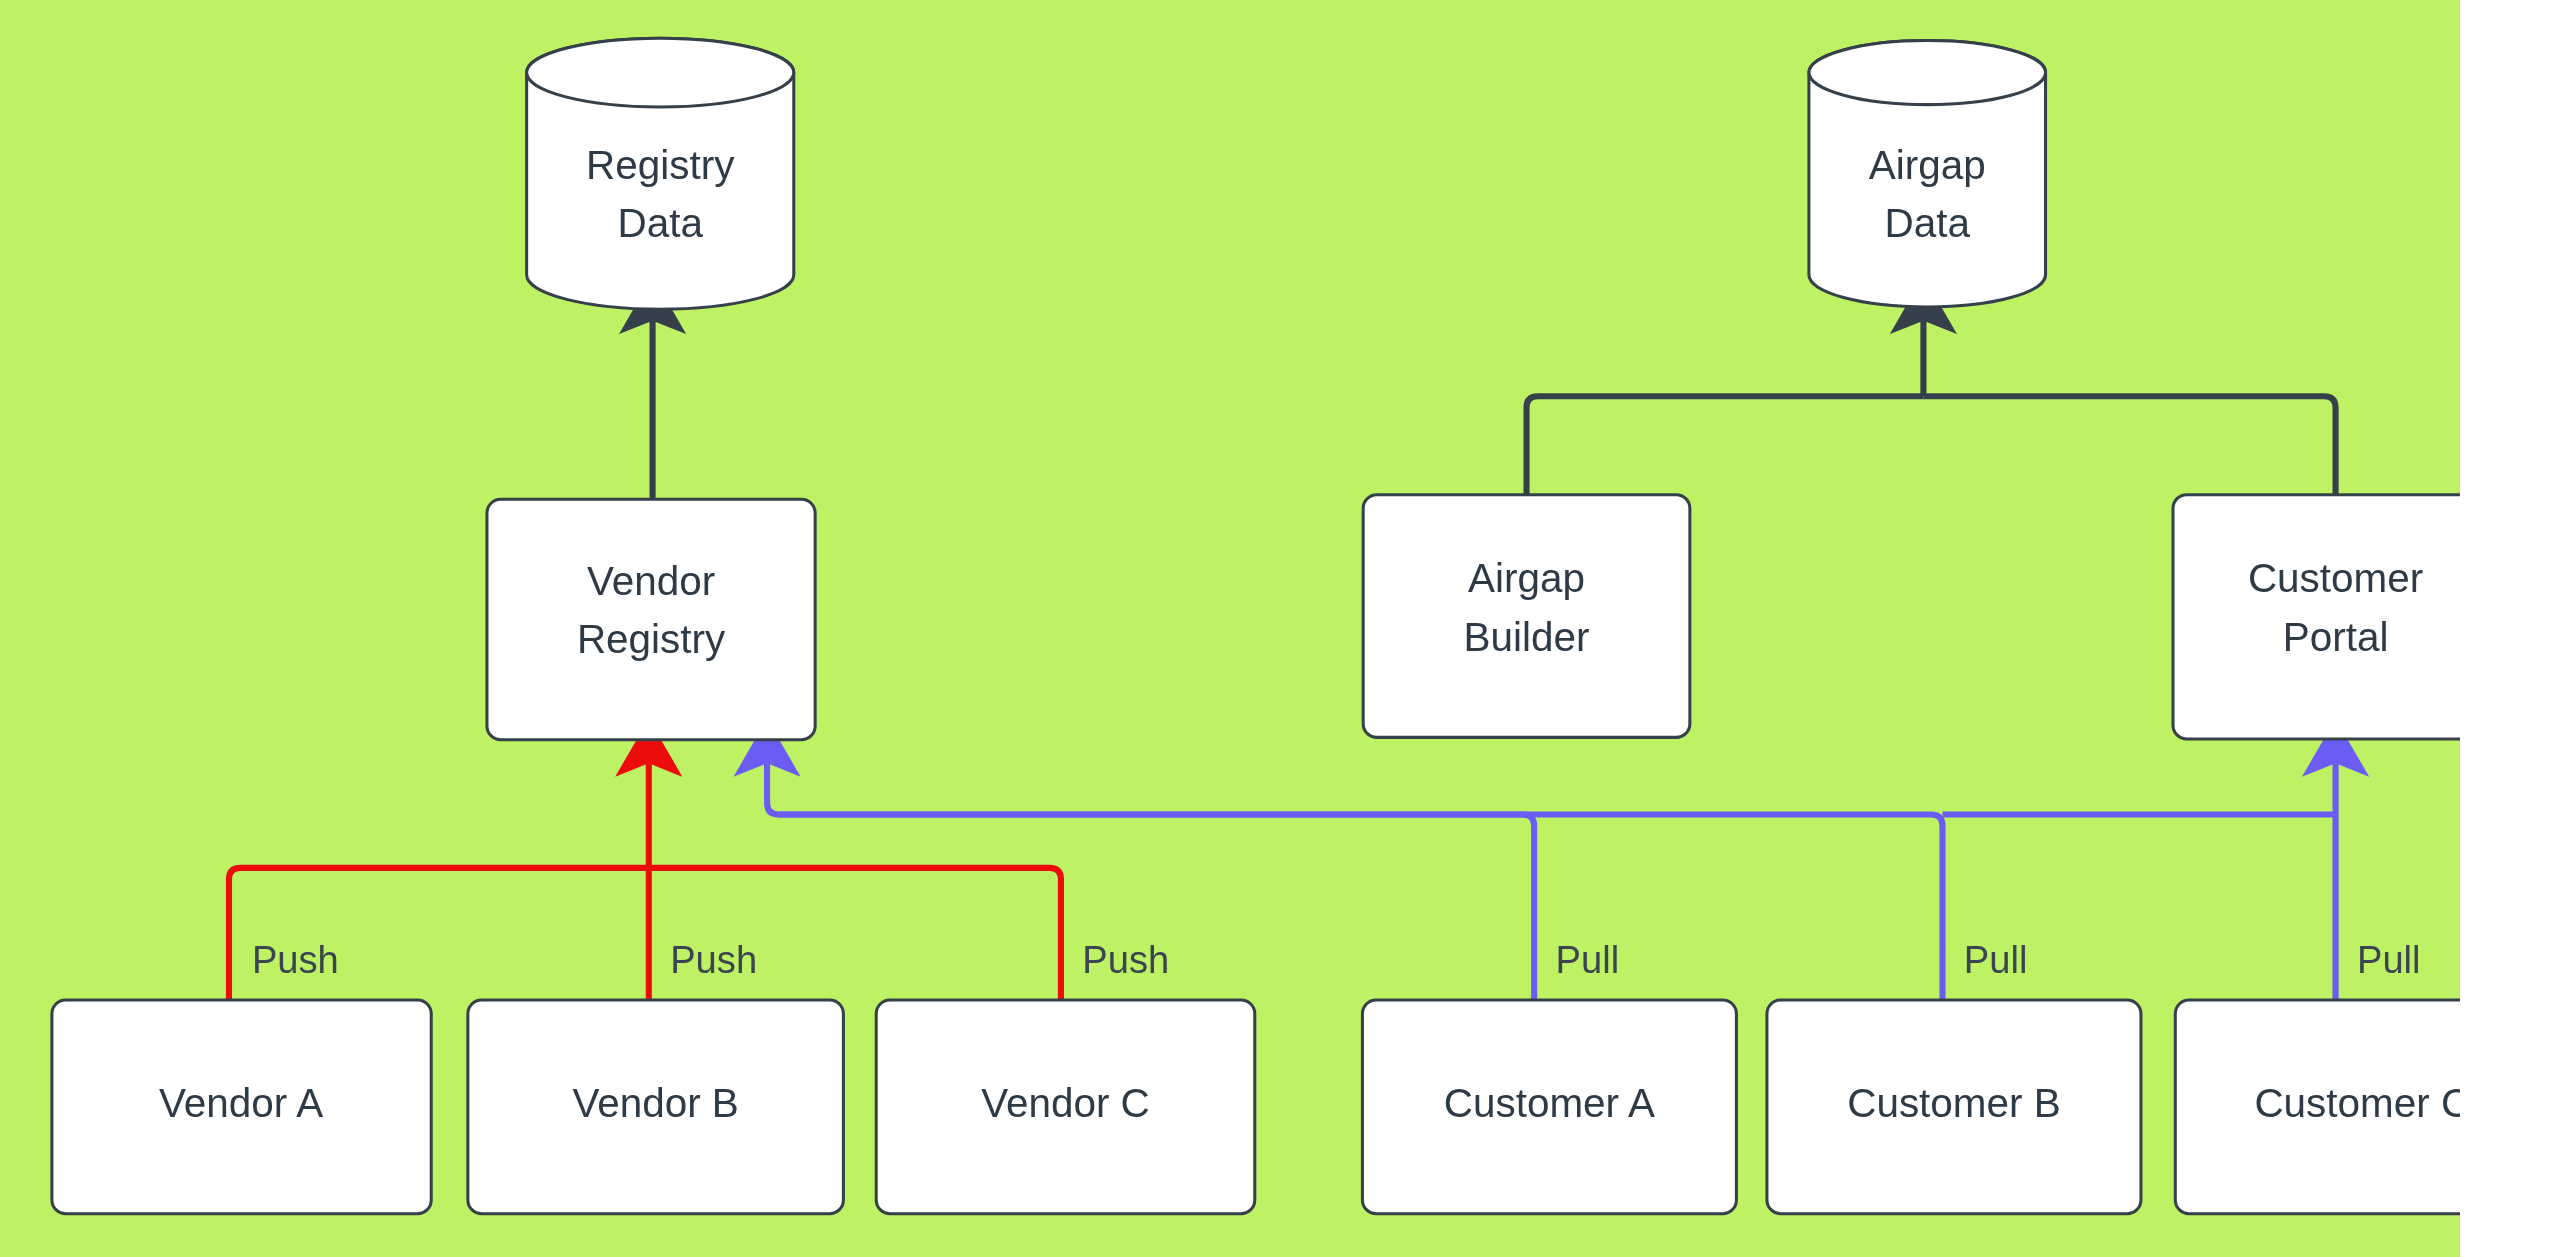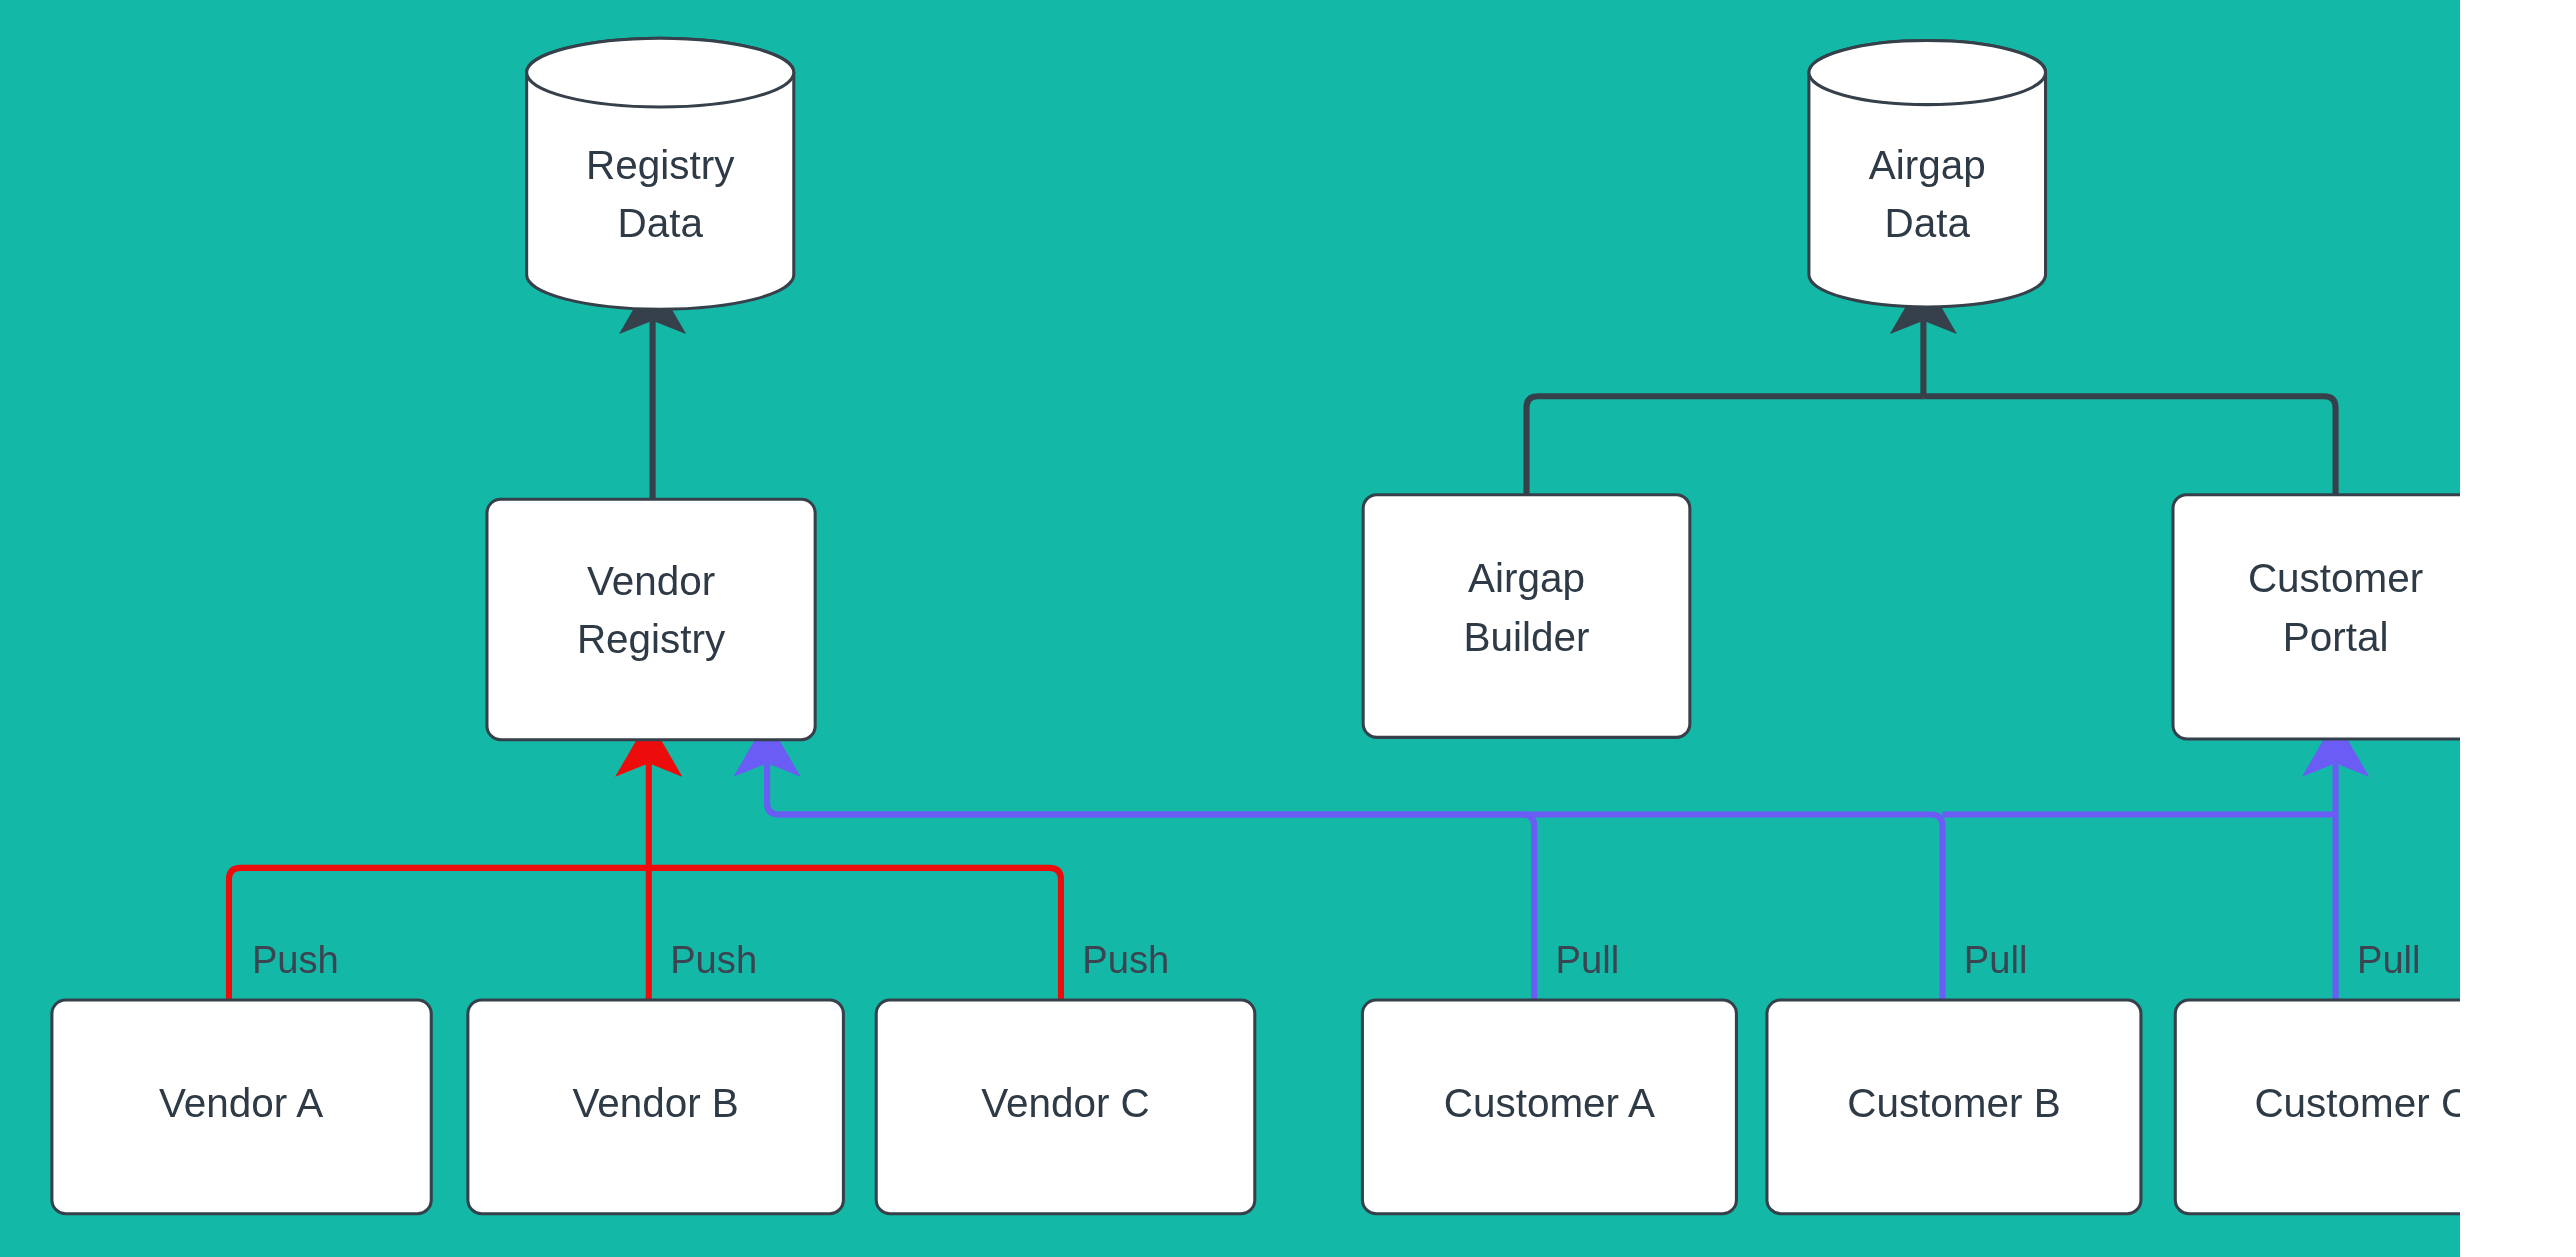--- a/index.html
+++ b/index.html
@@ -1,17 +1,17 @@
 <!DOCTYPE html>
 <html style="font-size:12.2px"><head>
 <meta charset="utf-8">
 <style>
   html,body{margin:0;padding:0;background:#ffffff;}
   body{font-family:"Liberation Sans", sans-serif;}
-  #stage{position:relative;width:2460px;height:1258px;background:#14b8a6;overflow:hidden;}
+  #stage{position:relative;width:2460px;height:1258px;background:#bef264;overflow:hidden;}
   svg{display:block;width:2576px;height:1258px;}
   .node-shape{fill:#ffffff;stroke:#36404a;stroke-width:4;}
   .node-label{fill:#2e3a45;font-family:"Liberation Sans", sans-serif;font-size:53px;text-anchor:middle;dominant-baseline:middle;}
   .edge-label{fill:#3b4450;font-family:"Liberation Sans", sans-serif;font-size:50px;text-anchor:start;dominant-baseline:middle;}
   .link-dark{fill:none;stroke:#36404a;stroke-width:8;stroke-linecap:butt;stroke-linejoin:round;}
   .link-push{fill:none;stroke:#ec0c0c;stroke-width:8;stroke-linecap:butt;stroke-linejoin:round;}
   .link-pull{fill:none;stroke:#6a5cf5;stroke-width:8;stroke-linecap:butt;stroke-linejoin:round;}
 </style>
 </head>
 <body>

